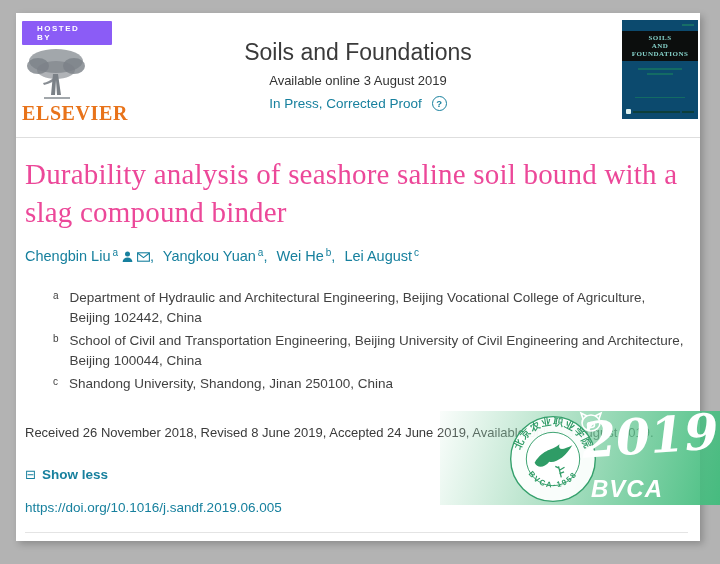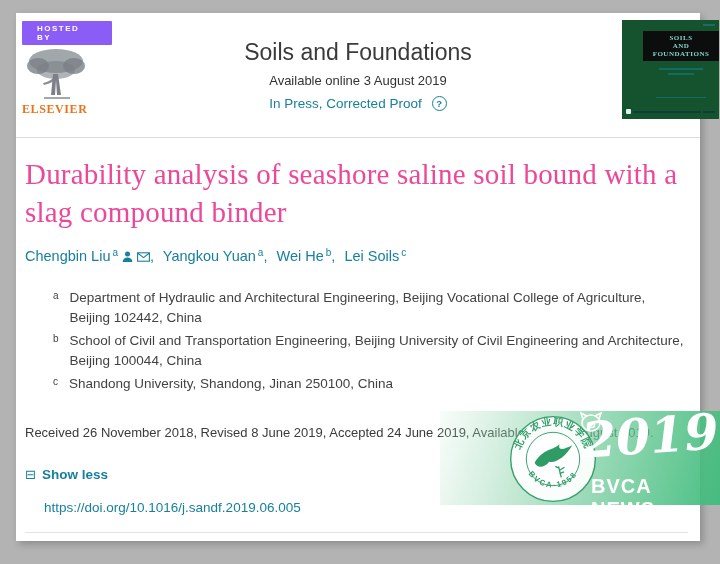--- a/index.html
+++ b/index.html
@@ -16,40 +16,40 @@
   .header{position:relative;height:124px;border-bottom:1px solid #dedede;}
   .logo-block{position:absolute;left:6px;top:8px;width:90px;}
   .hosted-badge{
     display:inline-block;background:#8b5cf6;color:#fff;
     font-size:8px;font-weight:bold;letter-spacing:1.5px;
     padding:3px 15px;border-radius:1px;
   }
   .tree{display:block;margin:2px 0 0 3px;}
   .elsevier-word{
     color:#e8731a;font-family:"Liberation Serif",serif;
-    font-size:12px;font-weight:600;letter-spacing:0.6px;margin-top:1px;
+    font-size:20px;font-weight:600;letter-spacing:0.6px;margin-top:1px;
   }
   .center-head{
     position:absolute;left:50%;transform:translateX(-50%);
     top:26px;width:380px;text-align:center;
   }
   .journal-name{font-size:23px;color:#3a3a3a;}
   .avail{font-size:13px;color:#333;margin-top:7px;}
   .status{
     font-size:13.5px;color:#17809e;margin-top:8px;
     display:flex;align-items:center;justify-content:center;gap:10px;cursor:pointer;
   }
   .q-icon{
     width:13px;height:13px;border:1.3px solid #17809e;border-radius:50%;
     font-size:9.5px;line-height:13px;font-weight:bold;display:inline-block;text-align:center;
   }
   
   .cover{
     position:absolute;left:606px;top:7px;width:76px;height:99px;
-    background:#14532d;cursor:pointer;padding-left:21px;
+    background:#0c4a6e;cursor:pointer;
   }
   .cover-topline{position:absolute;right:4px;top:4px;width:12px;height:2px;background:#176e66;}
   .cover-band{
     margin-top:11px;background:#0c0e0d;padding:3px 2px;text-align:center;
     color:#86d2ca;font-family:"Liberation Serif",serif;font-weight:bold;
     font-size:7px;line-height:8px;letter-spacing:0.5px;white-space:pre-line;
   }
   .cover-sub1{width:58%;height:2px;background:#136b64;margin:7px auto 0;}
   .cover-sub2{width:34%;height:2px;background:#136b64;margin:3px auto 0;}
   .cover-rule{width:66%;height:1px;background:#136b64;margin:22px auto 0;}
@@ -70,41 +70,41 @@
   .a-icon{margin-left:4px;vertical-align:-1px;}
   .affils{margin-top:24px;font-size:13.5px;color:#424242;}
   .affil{display:flex;gap:11px;padding-left:28px;line-height:20px;margin-bottom:3px;max-width:640px;}
   .affil .sup{font-size:10px;margin-top:-2px;}
   .dates{margin-top:31px;font-size:13px;color:#3a3a3a;}
   .show-less{
     margin-top:27px;color:#17809e;font-weight:bold;font-size:13.5px;
     display:flex;align-items:center;gap:6px;cursor:pointer;width:110px;
   }
   .sl-icon{font-family:"DejaVu Sans",sans-serif;font-weight:normal;font-size:13px;}
-  .doi-row{margin-top:18px;display:flex;justify-content:space-between;font-size:13.5px;margin-left:19px;}
+  .doi-row{margin-top:18px;display:flex;justify-content:space-between;font-size:13.5px;}
   .link{color:#17809e;text-decoration:none;cursor:pointer;}
   .bottom-divider{margin-top:17px;border-top:1px solid #e4e4e4;}
   
   .watermark{
     position:absolute;left:440px;top:411px;width:280px;height:94px;z-index:5;
     background:linear-gradient(105deg,
       rgba(219,242,229,0.15) 0%,
       rgba(138,210,170,0.60) 38%,
       rgba(64,188,124,0.95) 100%);
     pointer-events:none;
   }
   .seal{position:absolute;left:66px;top:2px;}
   .wm-year{
     position:absolute;left:142px;top:-4px;
     font-family:"DejaVu Serif",serif;font-style:italic;font-weight:bold;
     font-size:49px;color:#ffffff;transform:rotate(-4deg);
   }
   .wm-label{
     position:absolute;left:151px;top:64px;
-    font-size:20px;font-weight:bold;color:#ffffff;letter-spacing:1px;
+    font-size:24px;font-weight:bold;font-style:italic;color:#ffffff;letter-spacing:1px;
   }
   .pig{position:absolute;left:138px;top:0px;}
 </style>
 </head>
 <body>
 
 <div class="card">
 
   <div class="header">
 
@@ -159,21 +159,21 @@
             <g fill="#17809e">
               <circle cx="5.5" cy="3" r="2.5"></circle>
               <path d="M0.6 11 a4.9 4.6 0 0 1 9.8 0 Z"></path>
             </g>
           </svg><svg class="a-icon" width="13" height="10" viewBox="0 0 13 10">
             <rect x="0.6" y="0.8" width="11.8" height="8.4" fill="none" stroke="#17809e" stroke-width="1.1"></rect>
             <path d="M0.8 1.2 L6.5 5.6 L12.2 1.2" fill="none" stroke="#17809e" stroke-width="1.1"></path>
           </svg></span><span class="sep">,</span>
       <span class="author"><span>Yangkou Yuan</span><sup>a</sup></span><span class="sep">,</span>
       <span class="author"><span>Wei He</span><sup>b</sup></span><span class="sep">,</span>
-      <span class="author"><span>Lei Soils</span><sup>c</sup></span>
+      <span class="author"><span>Lei August</span><sup>c</sup></span>
     </div>
 
     <div class="affils">
       <div class="affil">
         <span class="sup">a</span>
         <span>Department of Hydraulic and Architectural Engineering, Beijing Vocational College of Agriculture, Beijing 102442, China</span>
       </div>
       <div class="affil">
         <span class="sup">b</span>
         <span>School of Civil and Transportation Engineering, Beijing University of Civil Engineering and Architecture, Beijing 100044, China</span>

